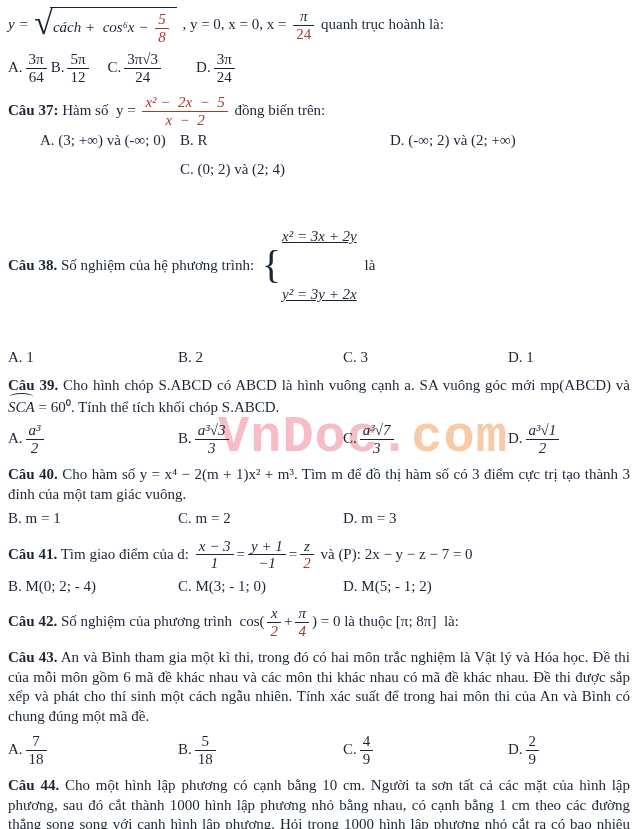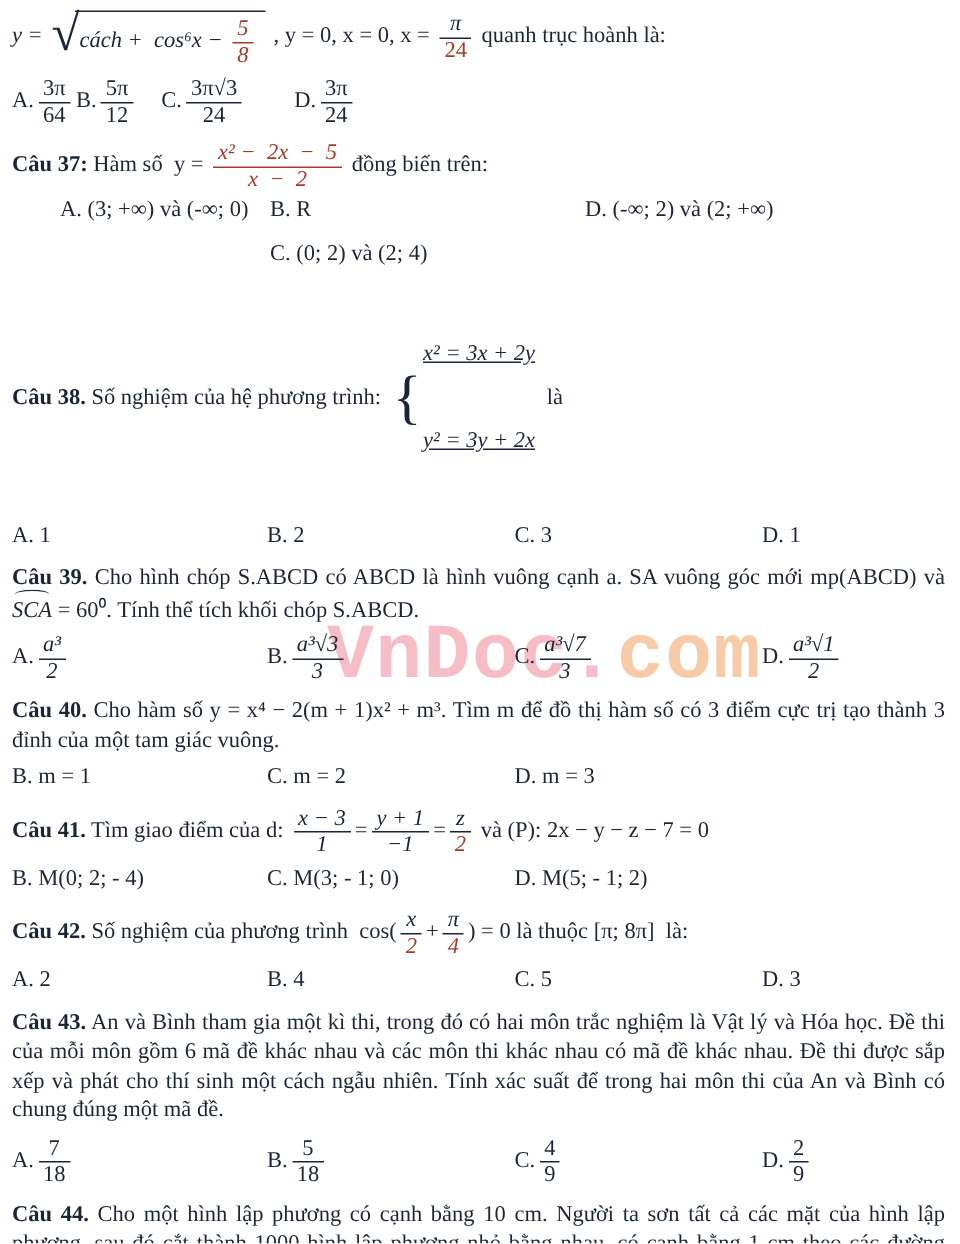--- a/index.html
+++ b/index.html
@@ -223,26 +223,20 @@
 
     <section class="q">
       <div class="mathline">
         <b>Câu 42.</b>
         <span> Số nghiệm của phương trình  cos(</span>
         <span class="frac it"><span class="n">x</span><span class="d red">2</span></span>
         <span>+</span>
         <span class="frac it"><span class="n">π</span><span class="d red">4</span></span>
         <span>) = 0 là thuộc [π; 8π]  là:</span>
       </div>
-      <div class="optrow">
-        <span>A. 2</span>
-        <span>B. 4</span>
-        <span>C. 5</span>
-        <span>D. 3</span>
-      </div>
     </section>
 
     <section class="q">
       <div class="stem">
         <b>Câu 43.</b><span> An và Bình tham gia một kì thi, trong đó có hai môn trắc nghiệm là Vật lý và Hóa học. Đề thi của mỗi môn gồm 6 mã đề khác nhau và các môn thi khác nhau có mã đề khác nhau. Đề thi được sắp xếp và phát cho thí sinh một cách ngẫu nhiên. Tính xác suất để trong hai môn thi của An và Bình có chung đúng một mã đề.</span>
       </div>
       <div class="optrow optfr" style="align-items:center;margin-top:7px;">
         <span class="opt">
             <span>A. </span>
             <span class="frac">

